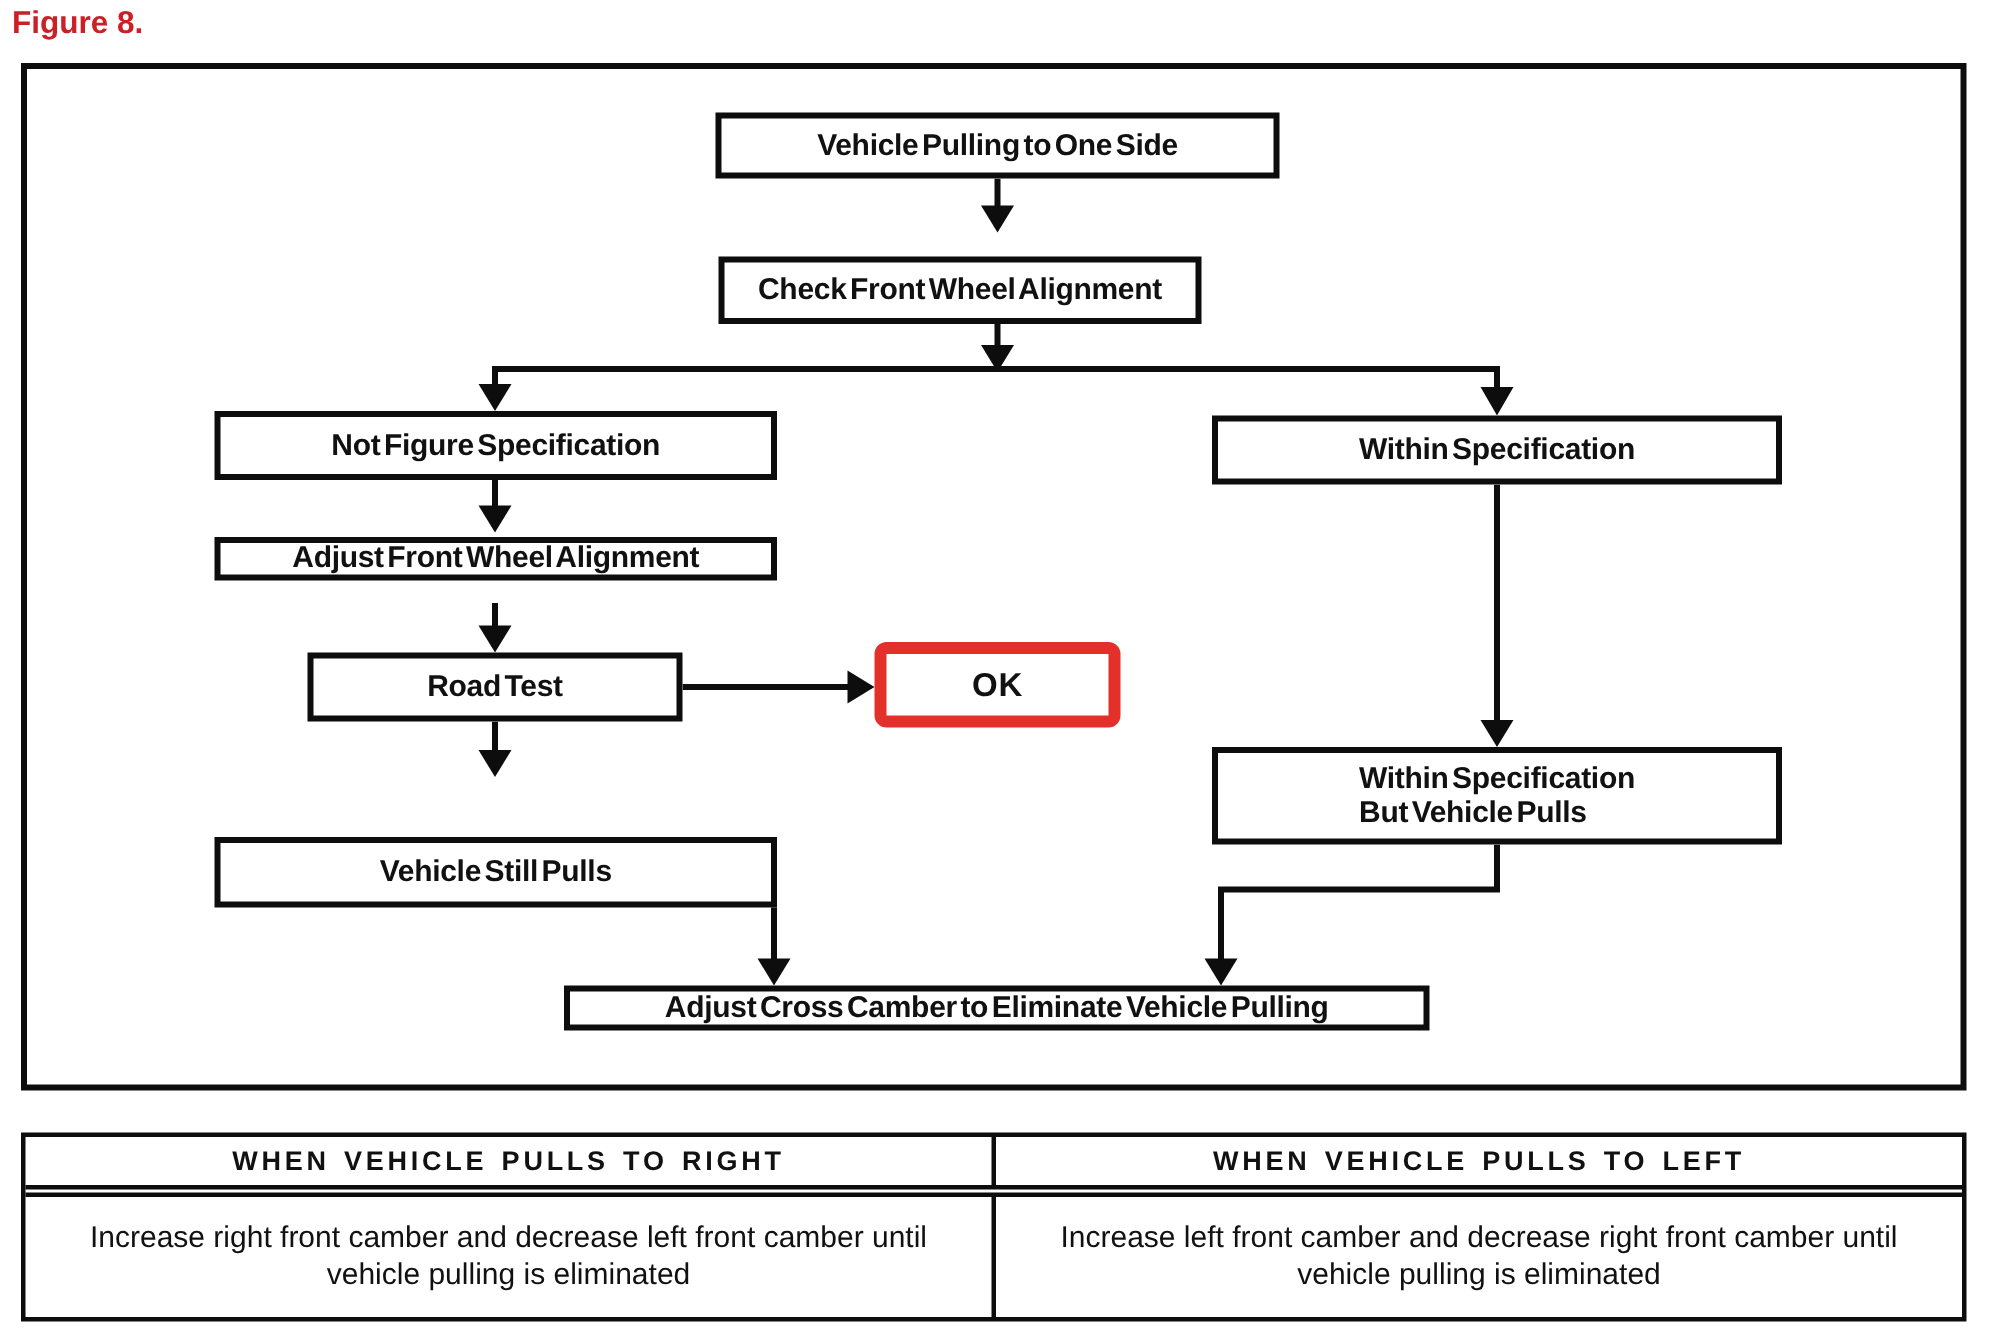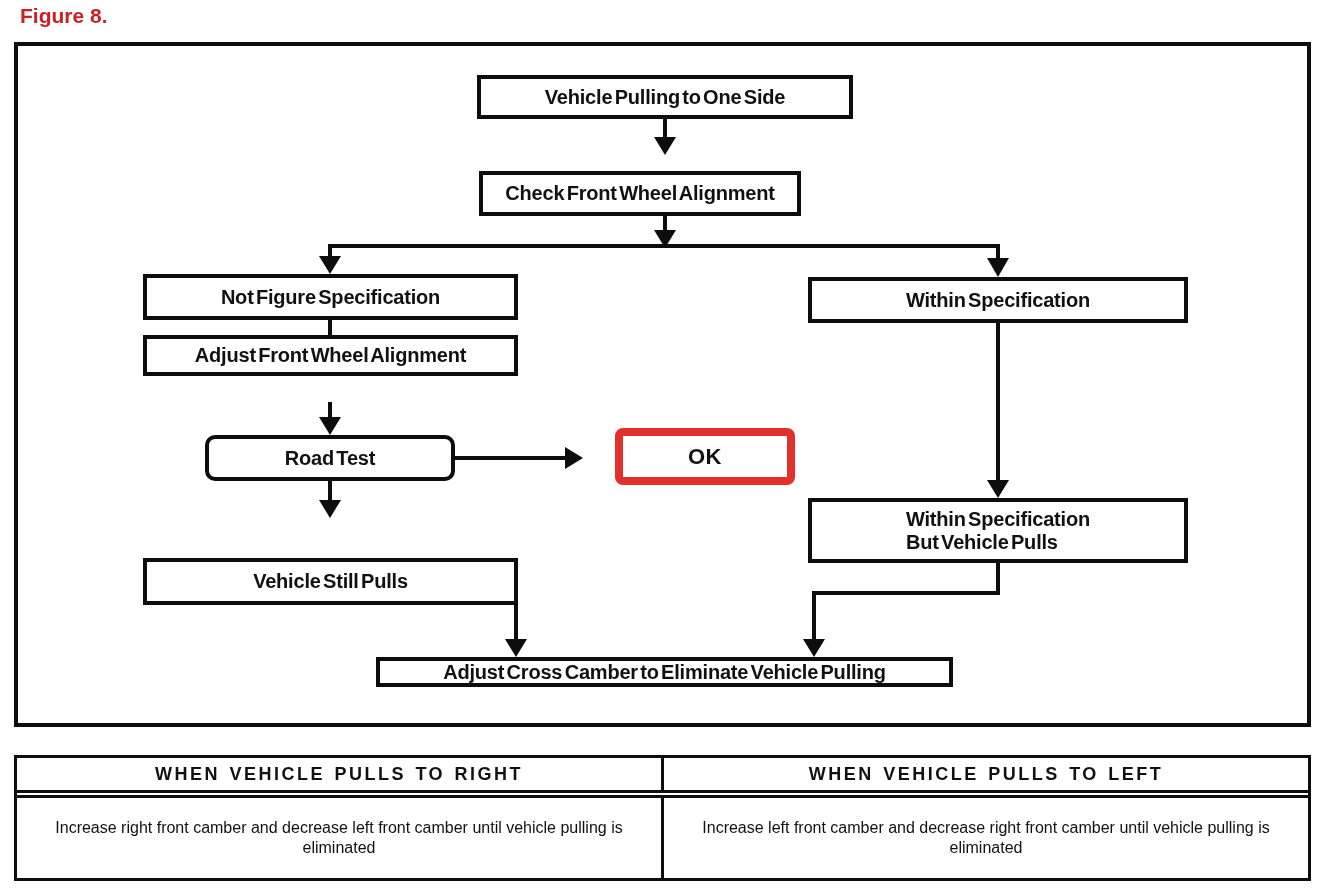--- a/index.html
+++ b/index.html
@@ -13,21 +13,21 @@
     position: relative;
     width: 1327px;
     height: 892px;
     background: #ffffff;
     font-family: "Liberation Sans", sans-serif;
     color: #111;
     overflow: hidden;
   }
   .figure-label {
     position: absolute;
-    left: 20px;
+    left: 8px;
     top: 4px;
     font-size: 21px;
     font-weight: bold;
     color: var(--accent-red, #cb2026);
   }
   .flow-frame {
     position: absolute;
     left: 14px;
     top: 42px;
     width: 1297px;
@@ -59,33 +59,32 @@
     font-weight: bold;
     font-size: 20px;
     line-height: 1.15;
     word-spacing: -3px;
     letter-spacing: -0.2px;
     white-space: pre-line;
   }
   .n-vp  { left: 477px; top: 75px;  width: 376px; height: 44px; }
   .n-ca  { left: 479px; top: 155px; width: 322px; height: 45px; margin-top: 16px; }
   .n-nws { left: 143px; top: 274px; width: 375px; height: 46px; }
-  .n-afa { left: 143px; top: 335px; width: 375px; height: 41px; }
-  .n-rt  { left: 205px; top: 435px; width: 250px; height: 46px; border-radius: 10px; }
+  .n-afa { left: 143px; top: 358px; width: 375px; height: 29px; }
+  .n-rt  { left: 205px; top: 435px; width: 250px; height: 46px; }
   .n-vsp { left: 143px; top: 518px; width: 375px; height: 47px; margin-top: 40px; }
   .n-ws  { left: 808px; top: 277px; width: 380px; height: 46px; }
   .n-wsp { left: 808px; top: 498px; width: 380px; height: 65px; }
   .n-acc { left: 376px; top: 657px; width: 577px; height: 30px; }
   .n-ok {
-    left: 583px; top: 428px; width: 180px; height: 57px;
+    left: 583px; top: 428px; width: 164px; height: 57px;
     border: 8px solid var(--ok-border-red, #e4302a);
     border-radius: 8px;
     font-size: 22px;
     letter-spacing: 0.5px;
-    margin-left: 32px;
   }
   .spec-table {
     position: absolute;
     left: 14px;
     top: 755px;
     width: 1297px;
     height: 126px;
     border: 3px solid var(--ink, #0d0d0d);
     display: flex;
     flex-direction: column;
@@ -107,21 +106,21 @@
     word-spacing: 2px;
   }
   .t-header-cell + .t-header-cell { border-left: 3px solid var(--ink, #0d0d0d); }
   .t-body-row { display: flex; flex: 1; }
   .t-body-cell {
     flex: 1;
     display: flex;
     align-items: center;
     justify-content: center;
     text-align: center;
-    font-size: 16px;
+    font-size: 20px;
     line-height: 1.25;
     padding: 2px 10px;
   }
   .t-body-cell + .t-body-cell { border-left: 3px solid var(--ink, #0d0d0d); }
 </style>
 </head>
 <body>
 
 <div class="page">
 

